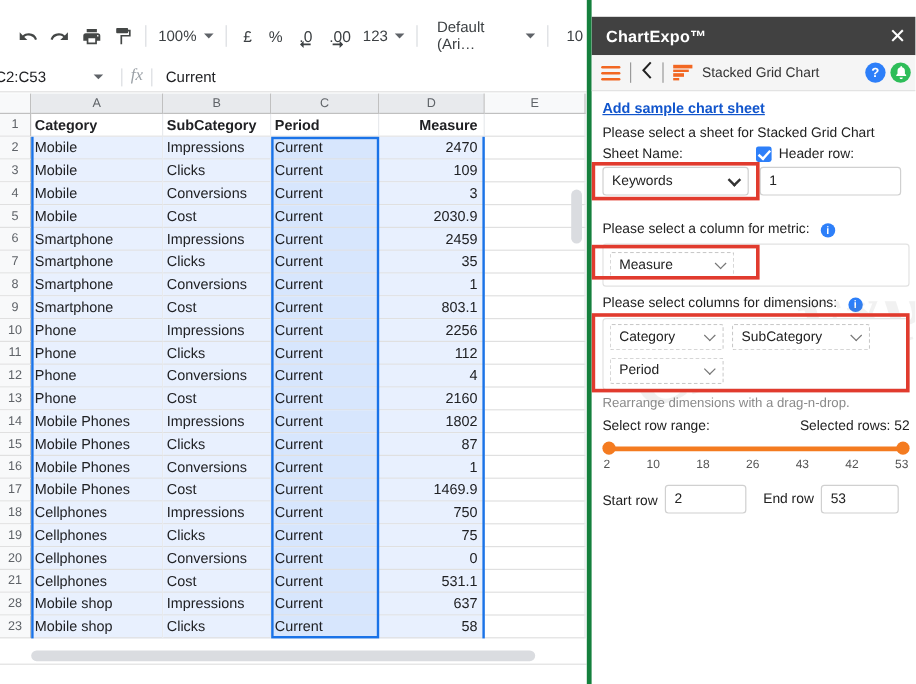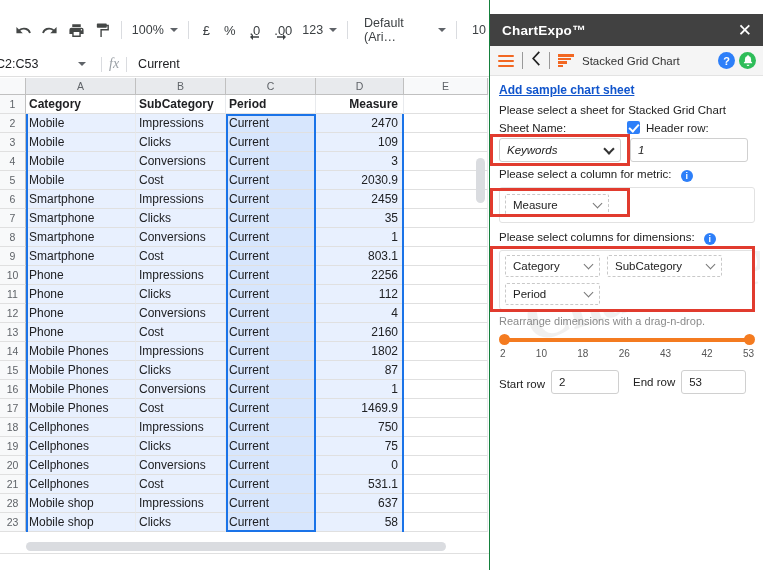--- a/index.html
+++ b/index.html
@@ -114,21 +114,21 @@
     background:#dadce0; border-radius:5px;
   }
   #gridbot {
     position:absolute; left:0; bottom:0; width:489px; height:17px; background:#fff;
     border-top:1px solid #e0e0e0;
   }
 
   
   #panel {
     position:absolute; left:489px; top:0; width:274px; height:570px;
-    background:#ffffff; border-left:1px solid #15803d; overflow:hidden;
+    background:#ffffff; border-left:4px solid #15803d; overflow:hidden;
   }
   #p-title {
     position:absolute; left:0; top:14px; width:274px; height:32px;
     background:#414141; color:#fff; display:flex; align-items:center;
     justify-content:space-between; padding:0 12px;
   }
   #p-title .t { font-size:13.5px; font-weight:bold; letter-spacing:.2px; }
   #p-title .x { font-size:17px; cursor:pointer; line-height:1; font-weight:300; }
   #p-sub {
     position:absolute; left:0; top:46px; width:274px; height:30px;
@@ -551,32 +551,32 @@
       <div class="p-lbl" style="margin-top:6px">Please select a sheet for Stacked Grid Chart</div>
 
       <div class="row-flex" style="margin-top:5px">
         <div class="p-lbl" style="margin-top:0;width:128px">Sheet Name:</div>
         <div class="row-flex">
           <span class="chk"></span>
           <span class="p-lbl" style="margin-top:0;margin-left:6px">Header row:</span>
         </div>
       </div>
 
-      <div class="row-flex" style="margin-top:4px; position:relative;font-style:italic;">
+      <div class="row-flex" style="margin-top:4px; position:relative;">
         <div class="selbox" style="width:122px">
           <span class="cv">Keywords</span>
           <span class="chev"></span>
         </div>
         <div class="inputbox" style="width:118px;margin-left:9px">
           <span>1</span>
         </div>
         <div class="redbox" style="left:-9px;top:-4px;width:140px;height:32px"></div>
       </div>
 
-      <div class="p-lbl" style="margin-top:6px">
+      <div class="p-lbl" style="margin-top:22px">
         <span>Please select a column for metric:</span>
         <span class="infoi">i</span>
       </div>
 
       <div style="position:relative;margin-top:5px">
         <div class="metricwrap">
           <div class="dashfield" style="width:104px;margin:6px 0 0 5px">
             <span style="flex:1">Measure</span>
             <span class="chev thin"></span>
           </div>
@@ -606,20 +606,24 @@
               <span style="flex:1">Period</span>
               <span class="chev thin"></span>
             </div>
           </div>
         </div>
         <div class="redbox" style="left:-9px;top:-4px;width:265px;height:66px"></div>
       </div>
 
       <div class="hint" style="margin-top:5px">Rearrange dimensions with a drag-n-drop.</div>
 
+      <div class="row-flex" style="margin-top:7px;justify-content:space-between">
+        <span class="p-lbl" style="margin-top:0">Select row range:</span>
+        <span class="p-lbl" style="margin-top:0">Selected rows: 52</span>
+      </div>
 
       <div class="sliderwrap">
         <div class="strack"></div>
         <div class="sknob" style="left:0px"></div>
         <div class="sknob" style="right:0px"></div>
       </div>
       <div class="sticks">
         <span>2</span>
         <span>10</span>
         <span>18</span>

